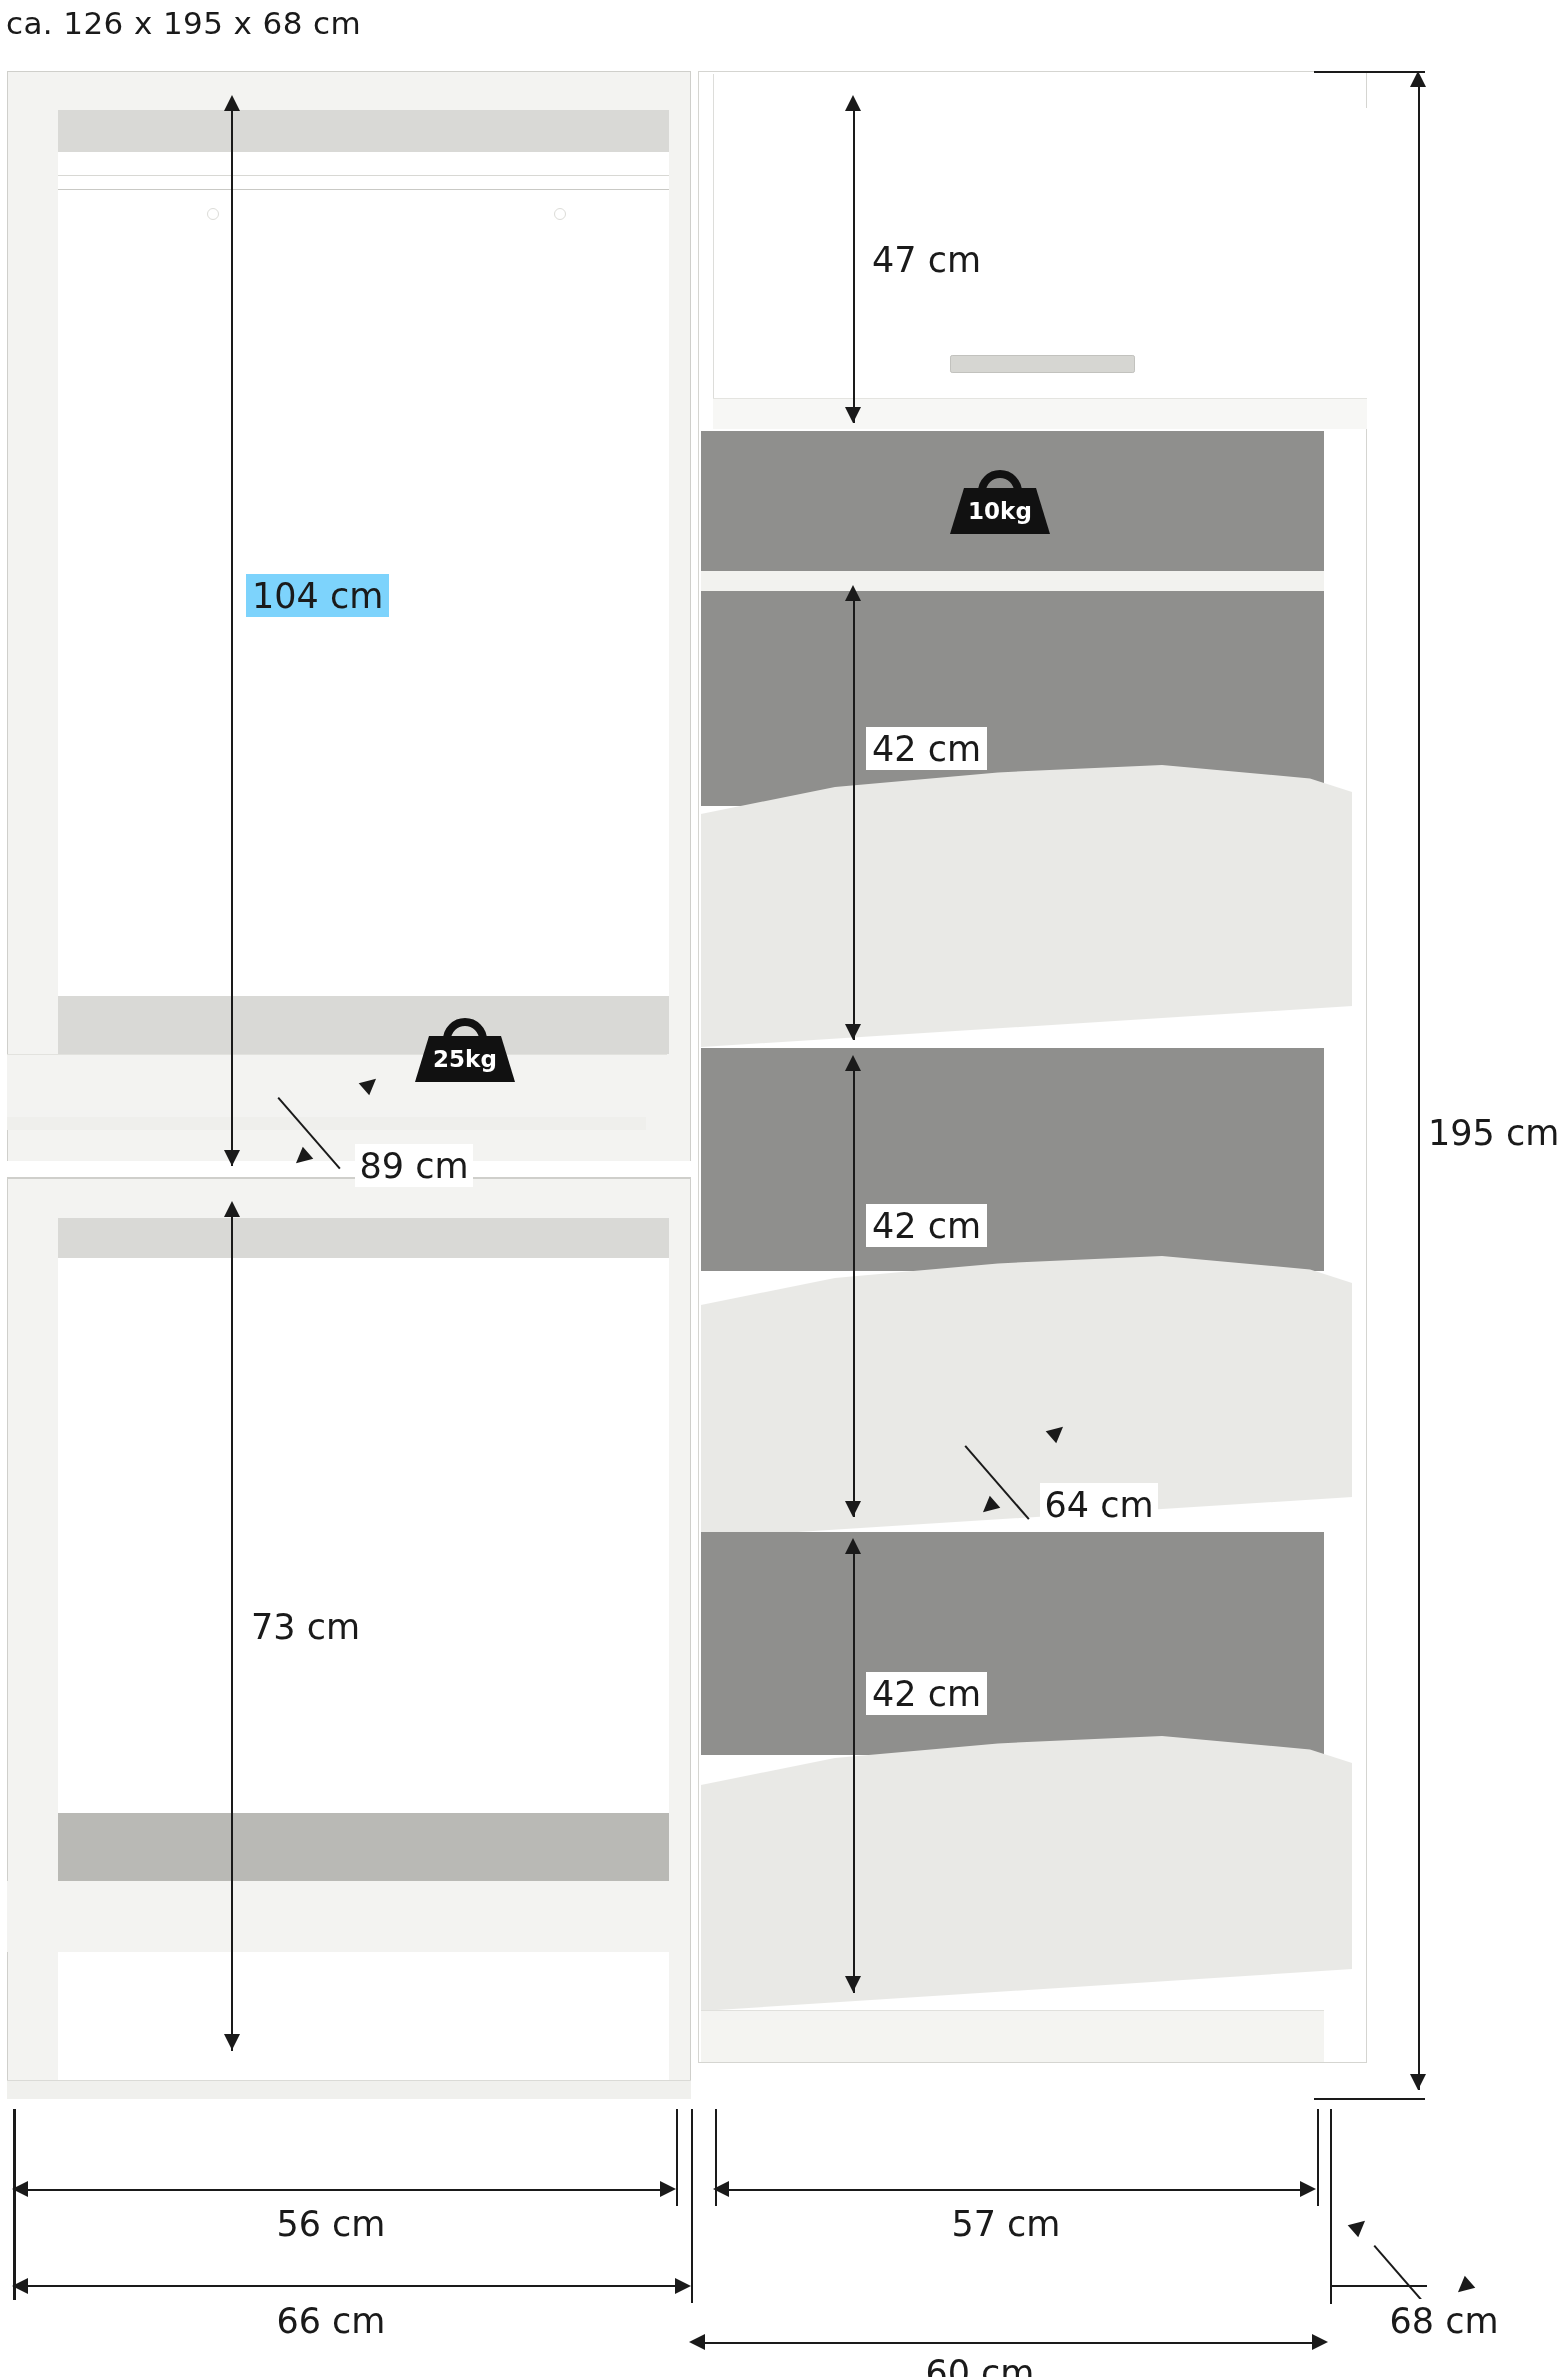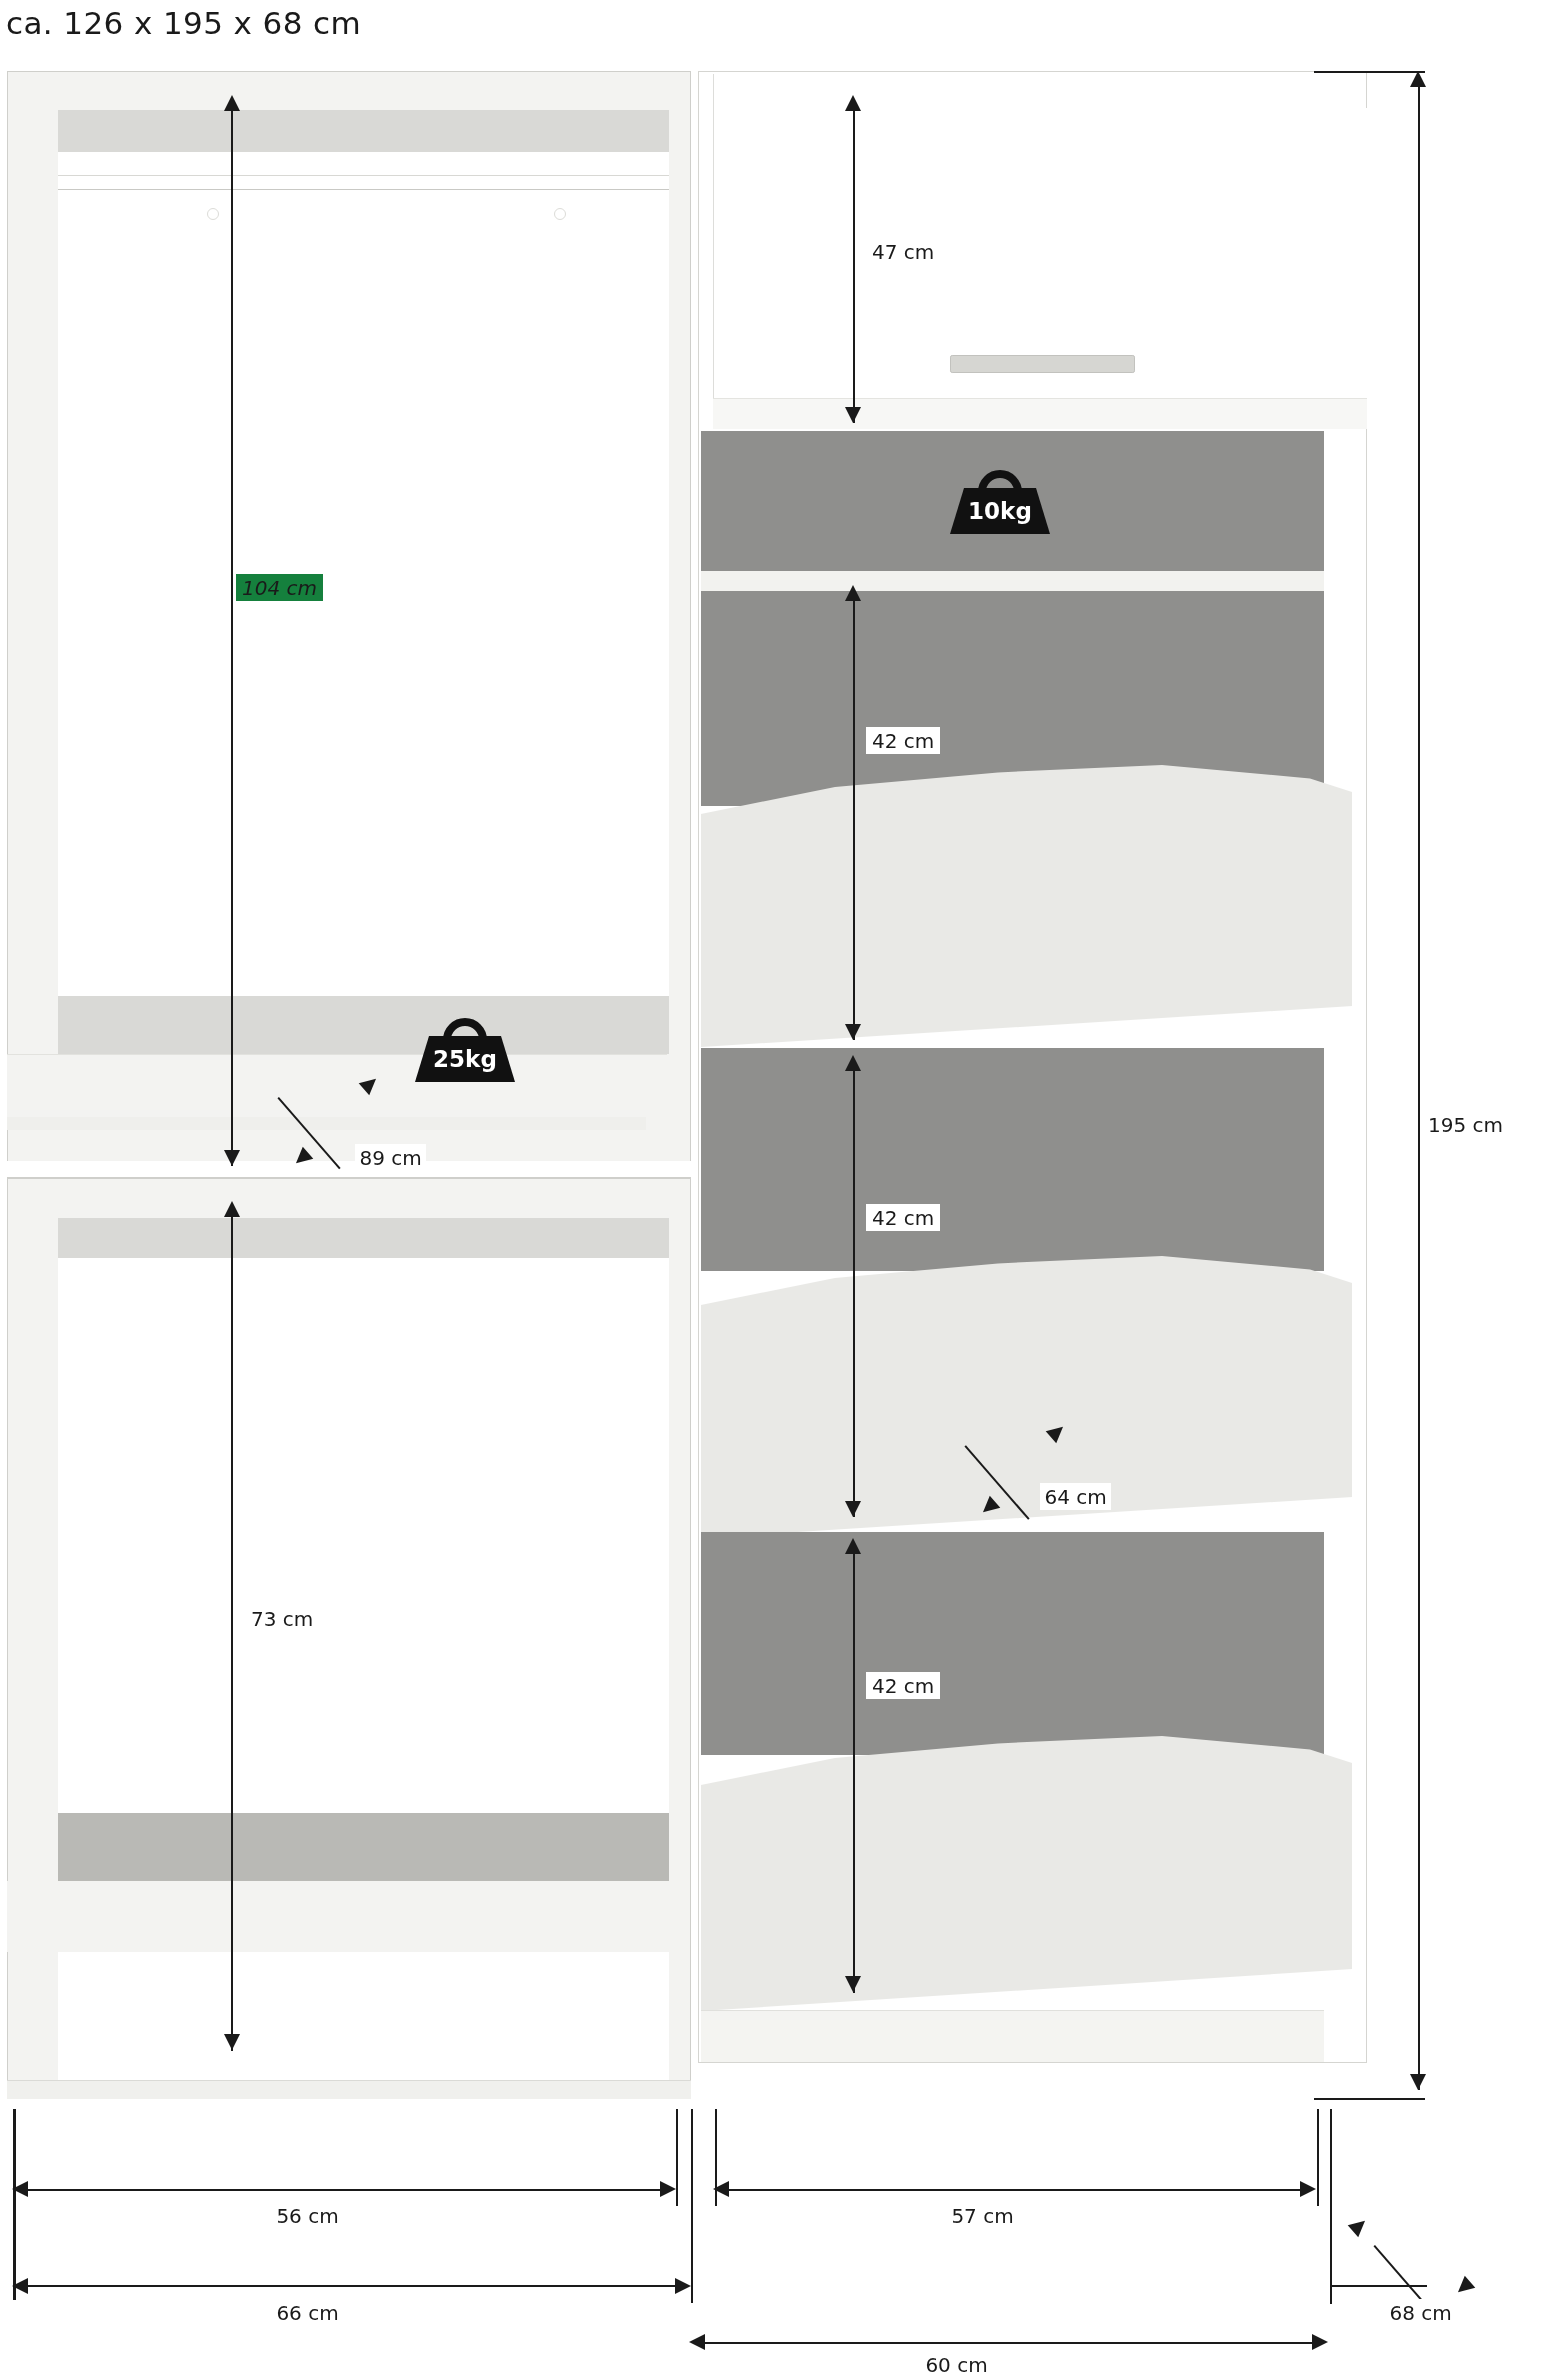--- a/index.html
+++ b/index.html
@@ -2,21 +2,21 @@
 <html style="font-size:12px"><head>
 <meta charset="utf-8">
 <style>
   html,body{margin:0;padding:0;background:#ffffff;}
   body{width:1562px;height:2377px;position:relative;font-family:"DejaVu Sans",sans-serif;overflow:hidden;}
 
   .root{position:absolute;left:0;top:0;width:1562px;height:1884px;}
 
   
   .hdr{position:absolute;left:6px;top:4.5px;font-size:31px;color:#1a1a1a;letter-spacing:0.4px;white-space:nowrap;}
-  .dim{position:absolute;font-size:20px;color:#1a1a1a;white-space:nowrap;}
+  .dim{position:absolute;font-size:35px;color:#1a1a1a;white-space:nowrap;}
 
   
   .panel{position:absolute;}
   .line{position:absolute;background:#1a1a1a;}
   .vline{width:2.2px;}
   .hline{height:2.2px;}
 
   
   .ah{position:absolute;width:0;height:0;}
   .ah-up{border-left:8.2px solid transparent;border-right:8.2px solid transparent;border-bottom:16.3px solid #1a1a1a;}
@@ -98,21 +98,21 @@
   <div class="panel" style="left:701px;top:1736px;width:651px;height:275px;background:#e9e9e6;
               clip-path:polygon(0 49px, 134px 22px, 297px 7.4px, 461px 0px, 609px 13.4px, 651px 27px, 651px 233px, 0 275px);
               filter:drop-shadow(0 1.5px 1.5px rgba(0,0,0,.12));"></div>
 
   <div class="panel" style="left:701px;top:2010px;width:623px;height:52px;background:#f4f4f1;border-top:1.5px solid #e0e0dc;"></div>
   <div class="panel" style="left:698px;top:2062px;width:669px;height:36px;background:#ffffff;border-top:1.5px solid #d5d5d1;"></div>
 
   <div class="line vline" style="left:231px;top:104px;height:1062px;"></div>
   <div class="ah ah-up" style="left:224px;top:95px;"></div>
   <div class="ah ah-dn" style="left:224px;top:1150px;"></div>
-  <div class="dim" style="left:236px;top:574px;background:#15803d;padding:1.5px 6px;font-style:italic;">104 cm</div>
+  <div class="dim" style="left:246px;top:574px;background:#7dd3fc;padding:1.5px 6px;">104 cm</div>
 
   <div class="line" style="left:308px;top:1086px;width:2.2px;height:94px;transform:rotate(-41deg);transform-origin:50% 50%;"></div>
   <div class="ah ah-rt" style="left:362px;top:1076px;transform:rotate(-41deg);"></div>
   <div class="ah ah-lf" style="left:294px;top:1150px;transform:rotate(-41deg);"></div>
   <div class="dim" style="left:355px;top:1144px;background:#fff;padding:1.5px 4.5px;">89 cm</div>
 
   <div class="weight" style="left:415px;top:1018px;width:100px;height:68px;">
     <div class="ring"></div>
     <div class="body"></div>
     <div class="lbl">25kg</div>

